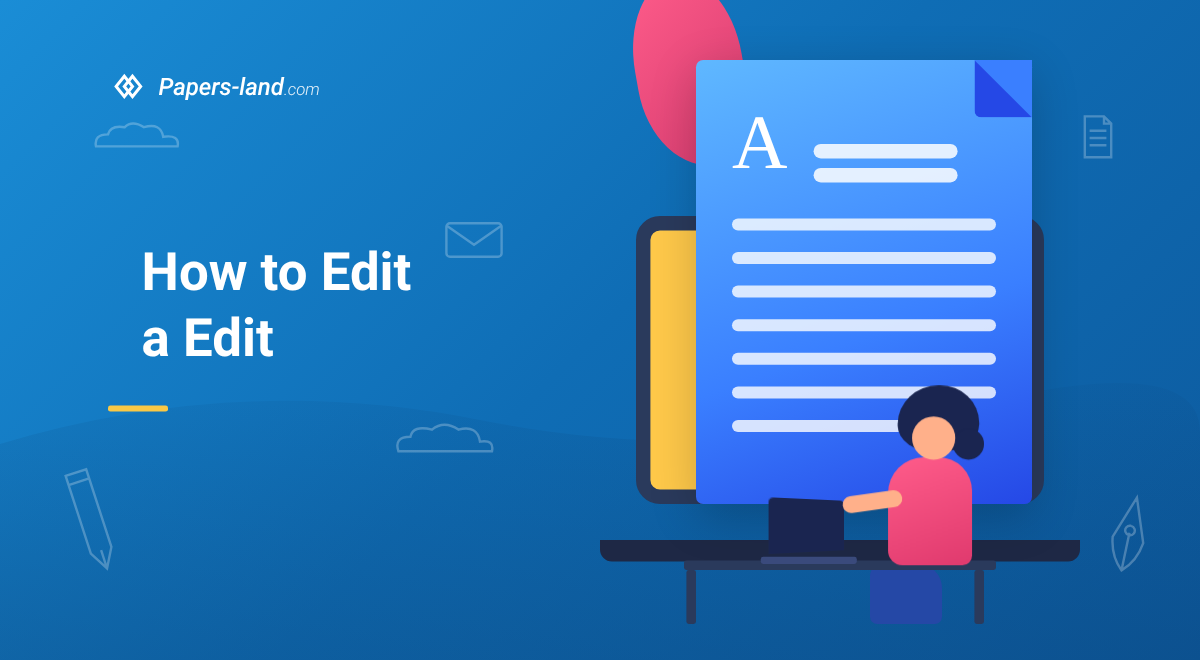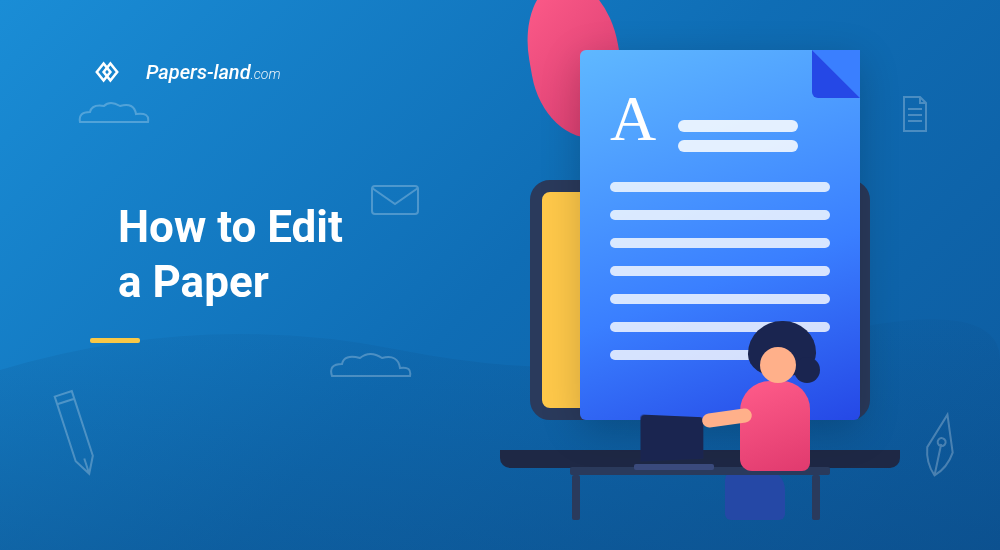--- a/index.html
+++ b/index.html
@@ -19,21 +19,21 @@
       height: 300px;
       background: linear-gradient(180deg, transparent 0%, rgba(10, 60, 110, 0.3) 100%);
       clip-path: path('M0,120 Q200,60 400,100 T800,90 T1000,110 L1000,300 L0,300 Z');
     }
     .logo {
       position: absolute;
       top: 55px;
       left: 90px;
       display: flex;
       align-items: center;
-      gap: 22px;
+      gap: 8px;
     }
     .logo-icon {
       width: 34px;
       height: 34px;
     }
     .logo-text {
       color: #fff;
       font-size: 20px;
       font-weight: 500;
       font-style: italic;
@@ -354,21 +354,21 @@
     </svg>
   </span>
   <span class="logo-text">
     <span>Papers-land</span><span class="logo-domain">.com</span>
   </span>
 </div>
 
 <div class="title-block">
   <h1 class="title">
     <span>How to Edit</span><br>
-    <span>a Paper</span>
+    <span>a Edit</span>
   </h1>
   <div class="title-underline"></div>
 </div>
 
 <div class="illustration">
   <div class="leaf"></div>
   <div class="leaf2"></div>
 
   <div class="laptop">
     <div class="laptop-screen"></div>

